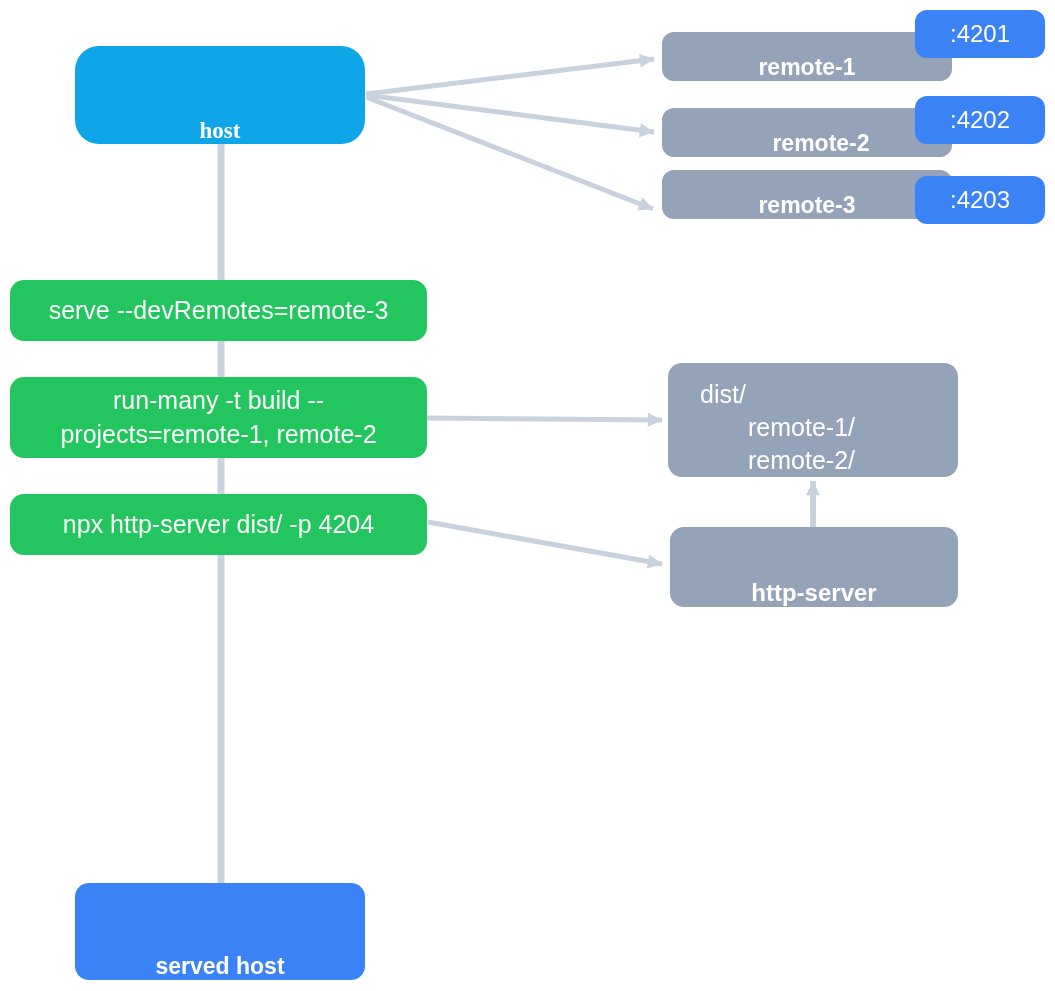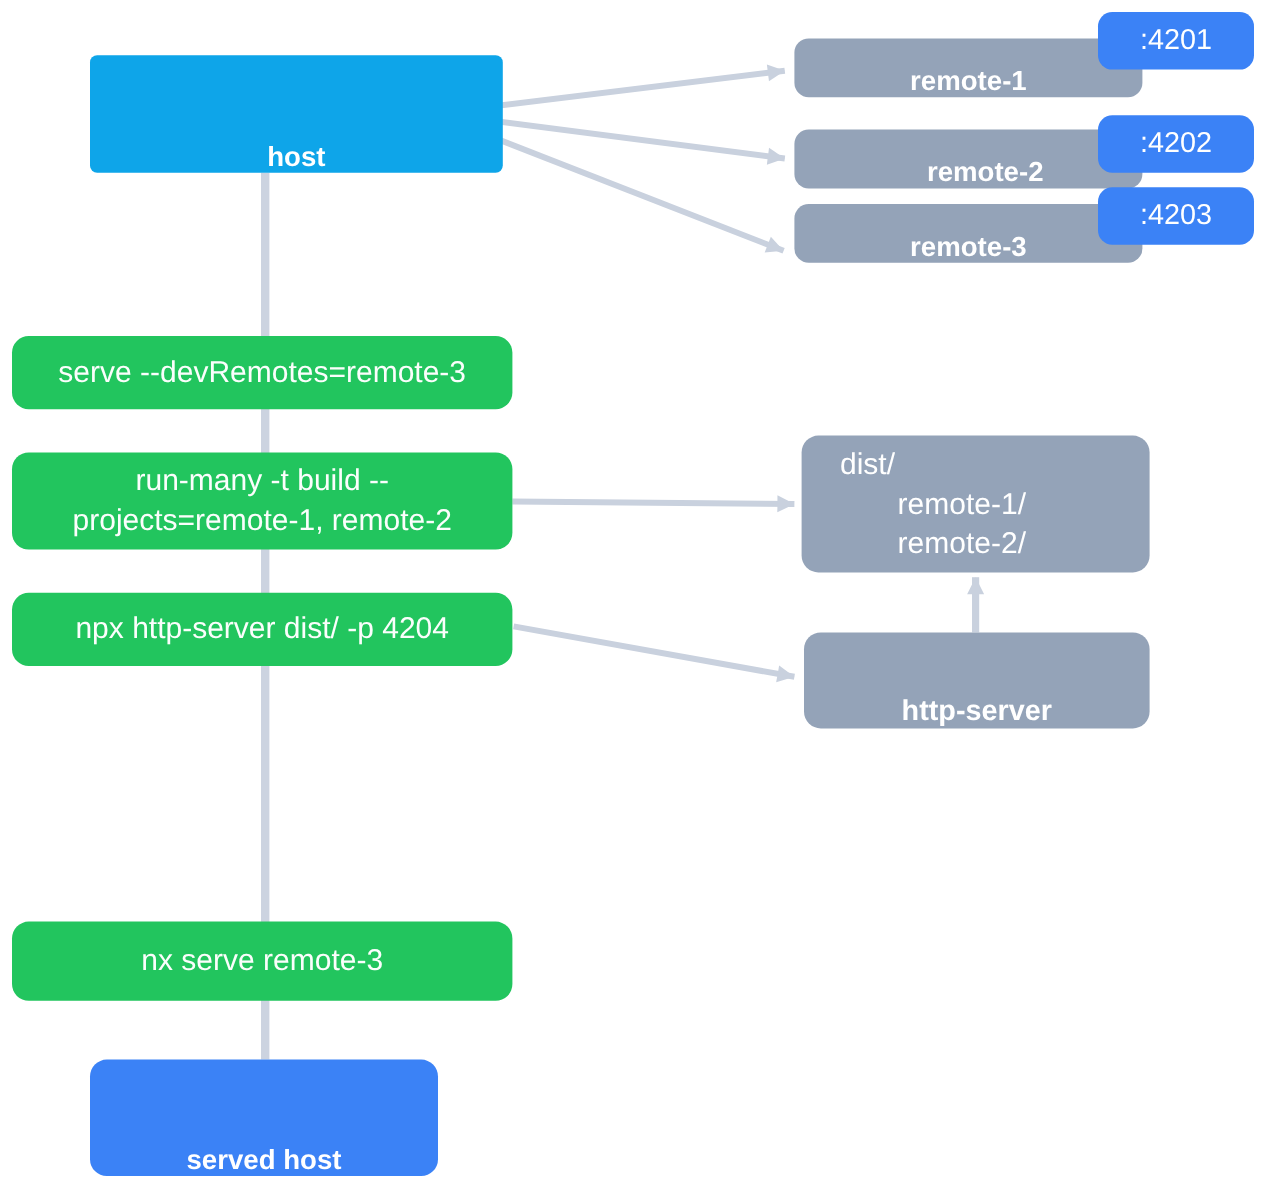--- a/index.html
+++ b/index.html
@@ -23,24 +23,24 @@
   .node {
     position: absolute;
     box-sizing: border-box;
     display: flex;
     align-items: flex-end;
     justify-content: center;
     color: #ffffff;
     z-index: 1;
   }
   .node-host {
-    left: 75px; top: 46px; width: 344px; height: 98px;
+    left: 75px; top: 46px; width: 290px; height: 98px;
     background: #0ea5e9;
-    border-radius: 6px;
-    font-weight: bold; font-size: 23px;
+    border-radius: 24px;
+    font-weight: bold; font-size: 23px; font-family: Liberation Serif, serif;
   }
   .node-served-host {
     left: 75px; top: 883px; width: 290px; height: 97px;
     background: #3b82f6;
     border-radius: 14px;
     font-weight: bold; font-size: 23px;
   }
   .node-remote {
     left: 662px; width: 290px; height: 49px;
     background: #94a3b8;
@@ -54,21 +54,21 @@
     position: absolute;
     left: 915px; width: 130px; height: 48px;
     background: #3b82f6;
     border-radius: 12px;
     display: flex; align-items: center; justify-content: center;
     color: #ffffff; font-size: 24px;
     z-index: 2;
   }
   .badge.b1 { top: 10px; }
   .badge.b2 { top: 96px; }
-  .badge.b3 { top: 156px; align-items: center; }
+  .badge.b3 { top: 176px; align-items: center; }
   .step {
     position: absolute;
     left: 10px; width: 417px;
     background: #22c55e;
     border-radius: 14px;
     display: flex; align-items: center; justify-content: center;
     color: #fbfefc; font-size: 25px;
     text-align: center;
     white-space: pre-line;
     line-height: 1.35;
@@ -78,21 +78,21 @@
   .step.s2 { top: 377px; height: 81px; }
   .step.s3 { top: 494px; height: 61px; }
   .step.s4 { top: 588px; height: 147px; }
   .step.s5 { top: 768px; height: 66px; }
   .node-dist {
     left: 668px; top: 363px; width: 290px; height: 114px;
     background: #94a3b8;
     border-radius: 14px;
     flex-direction: column;
     align-items: flex-start;
-    justify-content: center;
+    justify-content: flex-end;
     padding-left: 32px;
     font-size: 25px;
     line-height: 1.32;
   }
   .node-dist .indent { margin-left: 48px; }
   .node-http-server {
     left: 670px; top: 527px; width: 288px; height: 80px;
     background: #94a3b8;
     border-radius: 14px;
     font-weight: bold; font-size: 24px;
@@ -151,23 +151,20 @@
   <div class="step s1">
     <span>serve --devRemotes=remote-3</span>
   </div>
   <div class="step s2">
     <span>run-many -t build --
 projects=remote-1, remote-2</span>
   </div>
   <div class="step s3">
     <span>npx http-server dist/ -p 4204</span>
   </div>
-  <div class="step s5">
-    <span>nx serve remote-3</span>
-  </div>
 
   <div class="node node-dist">
     <div>dist/</div>
     <div class="indent">remote-1/</div>
     <div class="indent">remote-2/</div>
   </div>
 
   <div class="node node-http-server">
     <span>http-server</span>
   </div>

